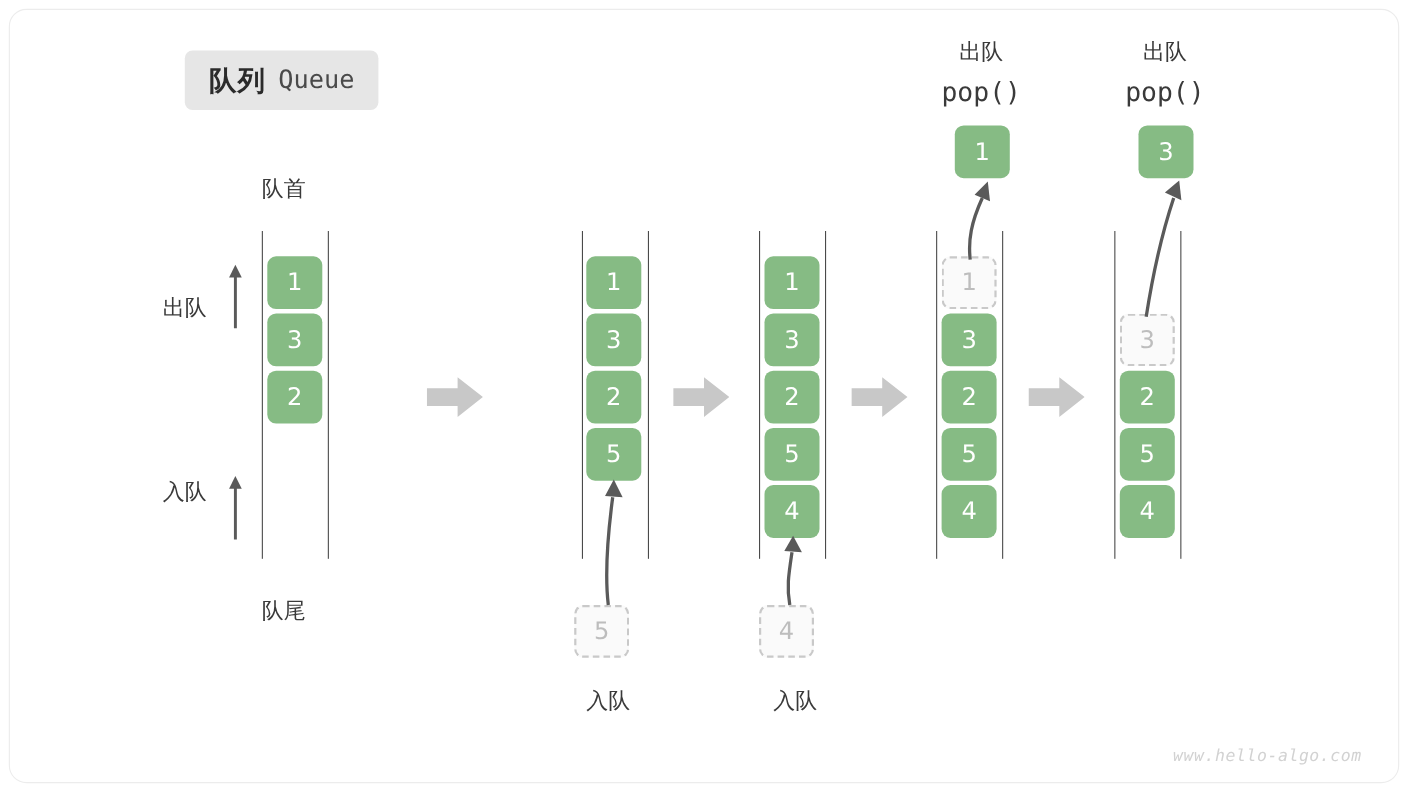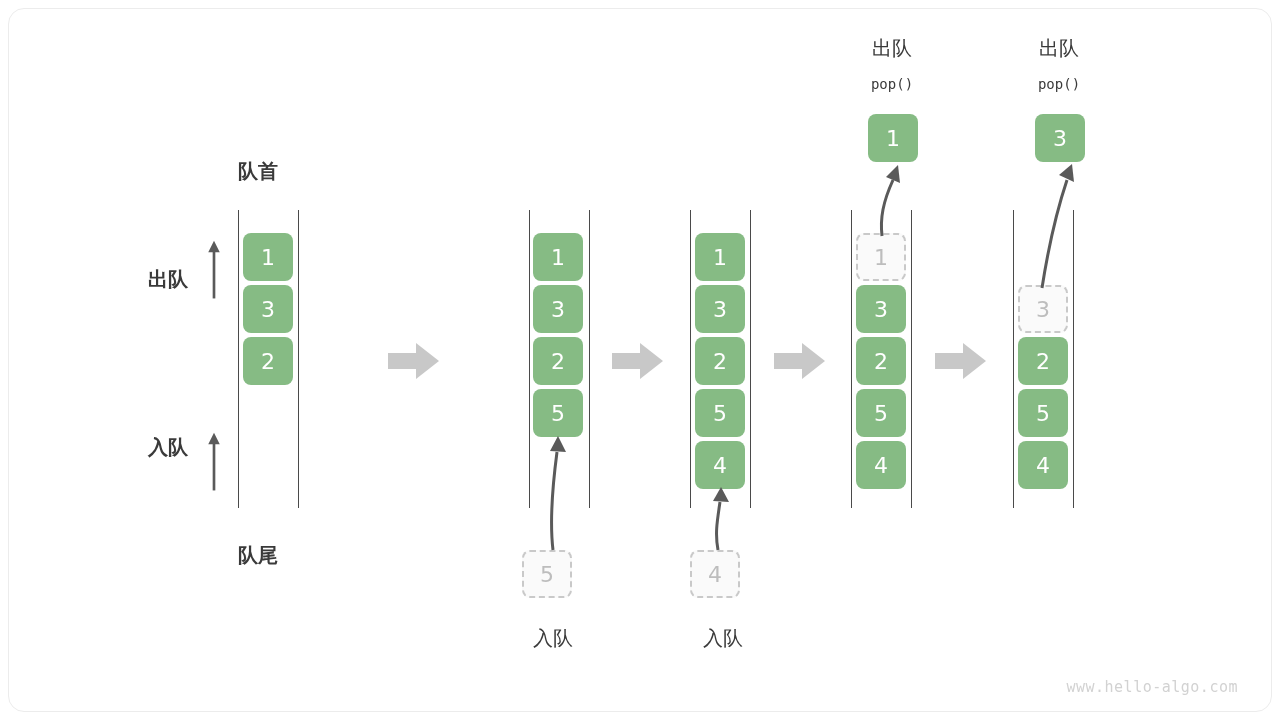--- a/index.html
+++ b/index.html
@@ -53,40 +53,40 @@
   .title-en {
     font-family: "DejaVu Sans Mono", monospace;
     font-size: 23px;
     color: #4a4a4a;
   }
 
   
   .cn-label {
     position: absolute;
     font-size: 20px;
-    font-weight: bold;
+    font-weight: normal;
     color: #3a3a3a;
     white-space: nowrap;
   }
   .op-label {
     position: absolute;
     font-size: 21px;
     color: #3a3a3a;
     white-space: nowrap;
     text-align: center;
     line-height: 36px;
   }
   .op-label .cn {
     font-family: "Liberation Sans", sans-serif;
     font-size: 20px;
     display: block;
   }
   .op-label .code {
     font-family: "DejaVu Sans Mono", monospace;
-    font-size: 14px;
+    font-size: 24px;
     color: #3a3a3a;
     display: block;
     letter-spacing: 0px;
   }
   .op-label .code .num {
     color: #4c9a4c;
     font-weight: bold;
   }
 
   
@@ -136,28 +136,33 @@
   }
 
   .watermark {
     position: absolute;
     right: 42px;
     bottom: 24px;
     font-family: "DejaVu Sans Mono", monospace;
     font-size: 15px;
     color: #d2d2d2;
     letter-spacing: 0.5px;
+    font-style: italic;
   }
 </style>
 </head>
 <body>
 
 <div id="canvas">
   <div class="card"></div>
 
+  <div class="title-chip">
+    <span class="title-cn">队列</span>
+    <span class="title-en">Queue</span>
+  </div>
 
   <div class="cn-label" style="left:238px; top:158px;">队首</div>
   <div class="cn-label" style="left:238px; top:542px;text-align:center;">队尾</div>
 
   <div class="cn-label" style="left:148px; top:266px;">出队</div>
   <svg class="up-arrow" style="left:206px; top:236px;" width="18" height="68" viewBox="0 0 18 68">
     <line x1="9" y1="66" x2="9" y2="12" stroke="#5a5a5a" stroke-width="3"></line>
     <polygon points="9,1 2.5,14 15.5,14" fill="#5a5a5a"></polygon>
   </svg>
 

